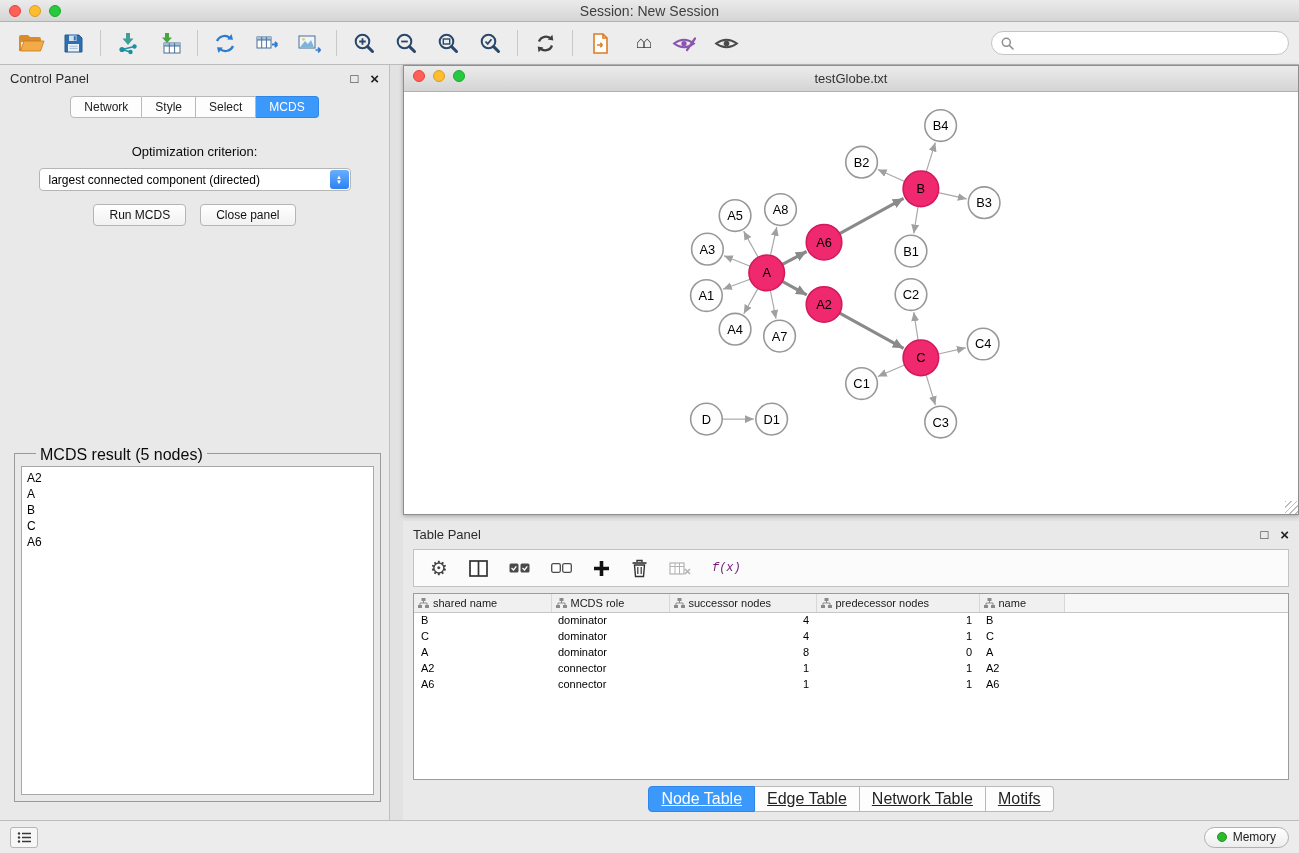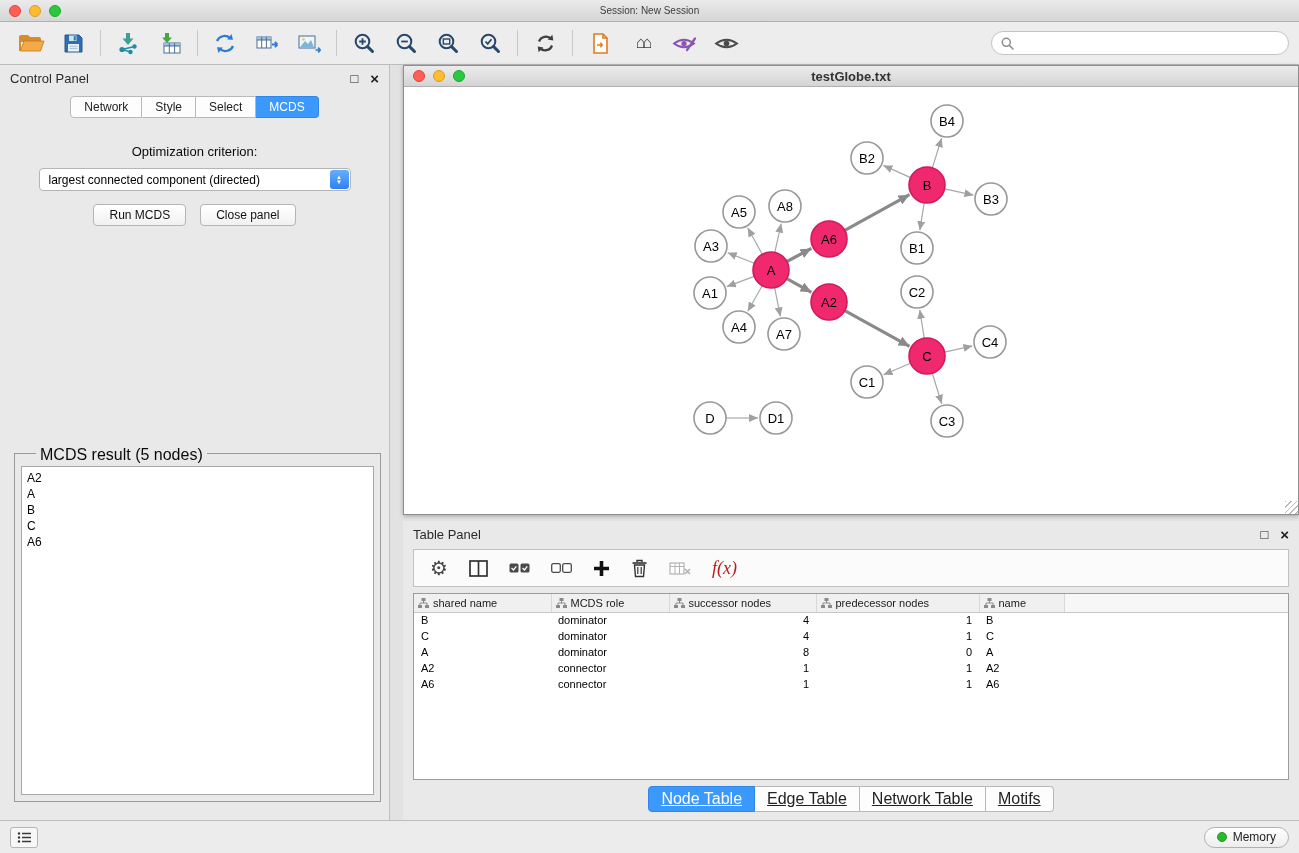--- a/index.html
+++ b/index.html
@@ -8,21 +8,21 @@
 
   
   .titlebar { height:22px; background:linear-gradient(#ebebeb,#d5d5d5);
     border-bottom:1px solid #b1b1b1; position:relative;
     display:flex; align-items:center; justify-content:center; }
   .traffic { position:absolute; left:9px; top:5px; display:flex; gap:8px; }
   .tl { width:12px; height:12px; border-radius:50%; }
   .tl.red    { background:#ff5f57; border:1px solid #e0443e; }
   .tl.yellow { background:#febc2e; border:1px solid #d89e24; }
   .tl.green  { background:#28c840; border:1px solid #1aab29; }
-  .titlebar .title { font-size:10px; color:#3e3e3e; }
+  .titlebar .title { font-size:14px; color:#3e3e3e; }
 
   
   .toolbar { height:43px; background:#ededed; border-bottom:1px solid #bcbcbc;
     display:flex; align-items:center; padding:0 10px; }
   .tbtn { width:42px; height:36px; display:flex; align-items:center;
     justify-content:center; border-radius:4px; cursor:default; }
   .tsep { width:1px; height:26px; background:#c9c9c9; margin:0 6px; }
   .search-wrap { margin-left:auto; width:298px; height:24px; background:#fff;
     border:1px solid #c4c4c4; border-radius:12px; display:flex;
     align-items:center; padding:0 9px; gap:6px; }
@@ -75,23 +75,23 @@
   .result-item { font-size:12px; color:#000; line-height:16px; }
 
   
   .right-area { flex:1; display:flex; flex-direction:column;
     padding-left:13px; background:#e2e2e2; min-width:0; }
 
   
   .network-window { height:450px; background:#fff; border:1px solid #8e8e8e;
     box-shadow:0 1px 4px rgba(0,0,0,.28); display:flex;
     flex-direction:column; flex:none; }
-  .net-titlebar { height:21px; background:linear-gradient(#ececec,#d4d4d4);
+  .net-titlebar { height:26px; background:linear-gradient(#ececec,#d4d4d4);
     border-bottom:1px solid #b0b0b0; position:relative; display:flex;
-    align-items:center; justify-content:center; flex:none;font-weight:bold; }
+    align-items:center; justify-content:center; flex:none; }
   .net-titlebar .traffic { top:4px; }
   .net-title { font-size:13px; color:#333; }
   .net-canvas { flex:1; position:relative; background:#fff; overflow:hidden; }
   #graph-svg { position:absolute; inset:0; width:100%; height:100%; }
   #graph-svg .edge { stroke:#a8a8a8; stroke-width:1.2; }
   #graph-svg .edge.thick { stroke:#8a8a8a; stroke-width:3.2; }
   #graph-svg .node { fill:#fffefe; stroke:#989898; stroke-width:1.6; }
   #graph-svg .node.mcds { fill:#f0286e; stroke:#d11a5e; }
   #graph-svg text { font-size:13px; text-anchor:middle; fill:#000;
     font-family:"Liberation Sans",sans-serif; }
@@ -101,22 +101,22 @@
   
   .table-panel { flex:1; margin-top:6px; background:#e9e9e9; display:flex;
     flex-direction:column; min-height:0; }
   .tp-toolbar { margin:2px 10px 0 10px; height:38px; background:#fbfbfb;
     border:1px solid #c2c2c2; display:flex; align-items:center; gap:21px;
     padding:0 16px; flex:none; }
   .tp-tool { display:flex; align-items:center; justify-content:center;
     cursor:default; }
   .gear-char { font-size:20px; color:#454545; line-height:1;
     font-family:"DejaVu Sans", sans-serif; }
-  .fx-label { font-size:18px; font-style:italic; color:#b91c1c;
-    font-family:Liberation Serif, serif; }
+  .fx-label { font-size:12px; font-style:italic; color:#701a75;
+    font-family:Liberation Mono, monospace; }
   .tp-table-wrap { margin:6px 10px 0 10px; flex:1; background:#fff;
     border:1px solid #9c9c9c; overflow:hidden; min-height:0; }
   table.node-table { border-collapse:collapse; width:100%; font-size:11px;
     table-layout:fixed; }
   .node-table thead th { background:#f0f0f0; border-right:1px solid #d8d8d8;
     border-bottom:1px solid #c6c6c6; font-weight:normal; color:#1a1a1a;
     height:18px; padding:1px 4px; text-align:left; white-space:nowrap; }
   .node-table thead th svg { vertical-align:-1px; margin-right:4px; }
   .node-table thead th.filler { background:#f7f7f7; border-right:none; }
   .node-table th:nth-child(1){ width:137px; }

